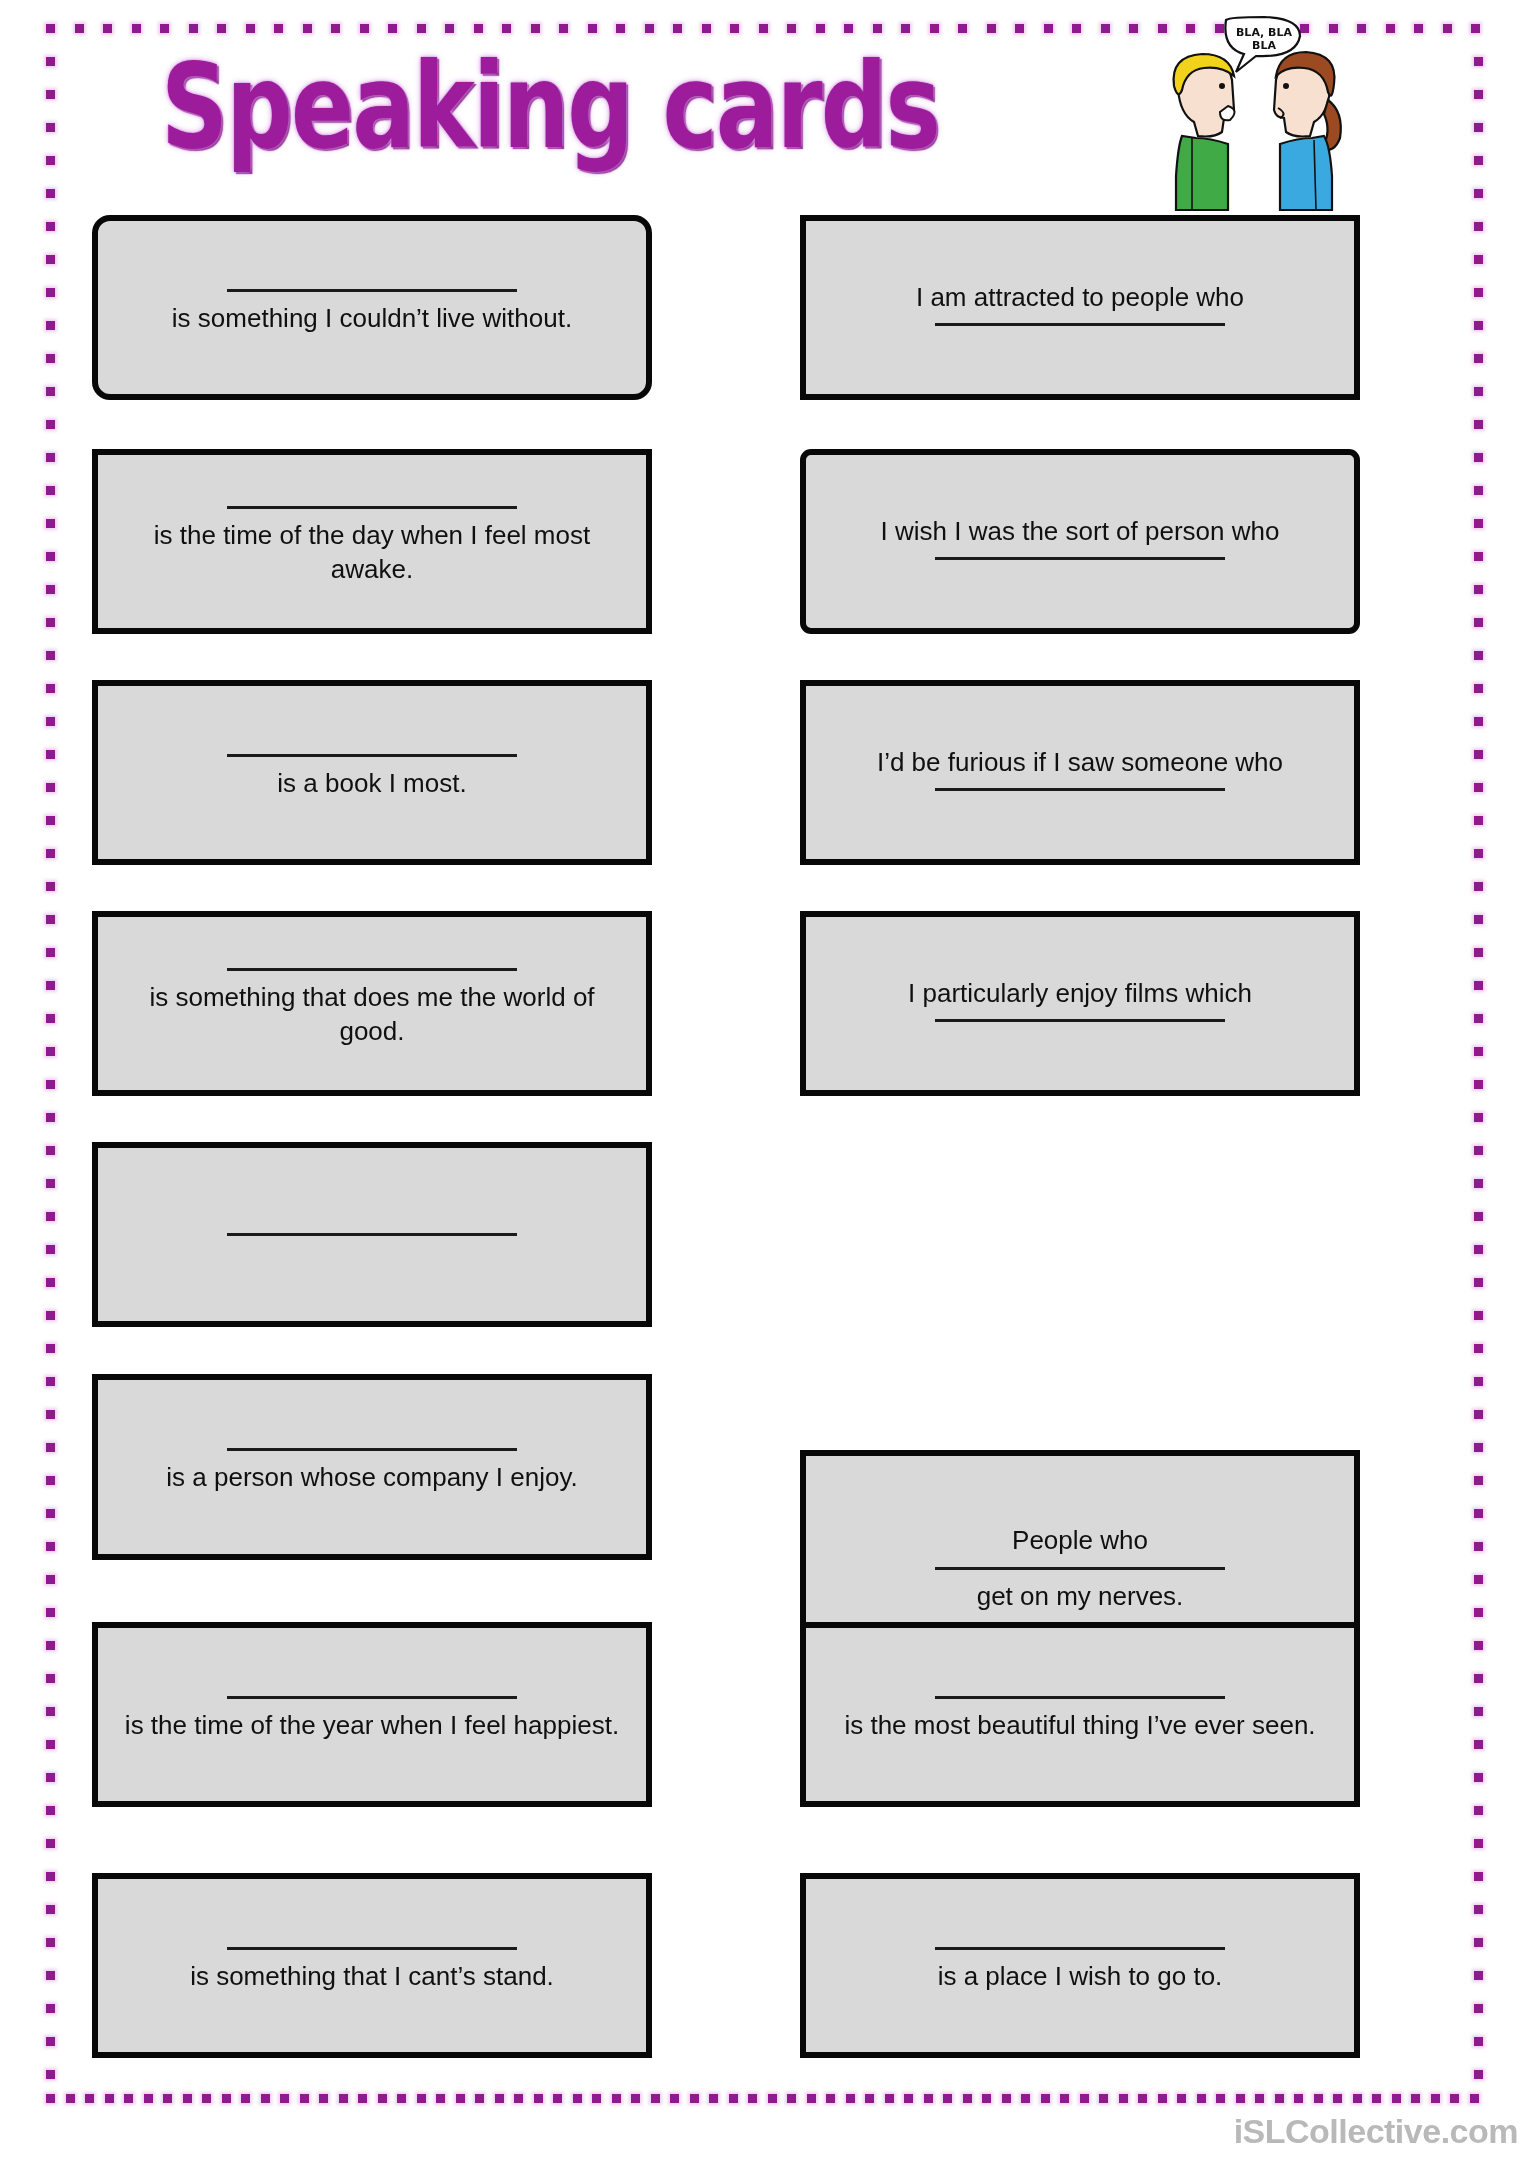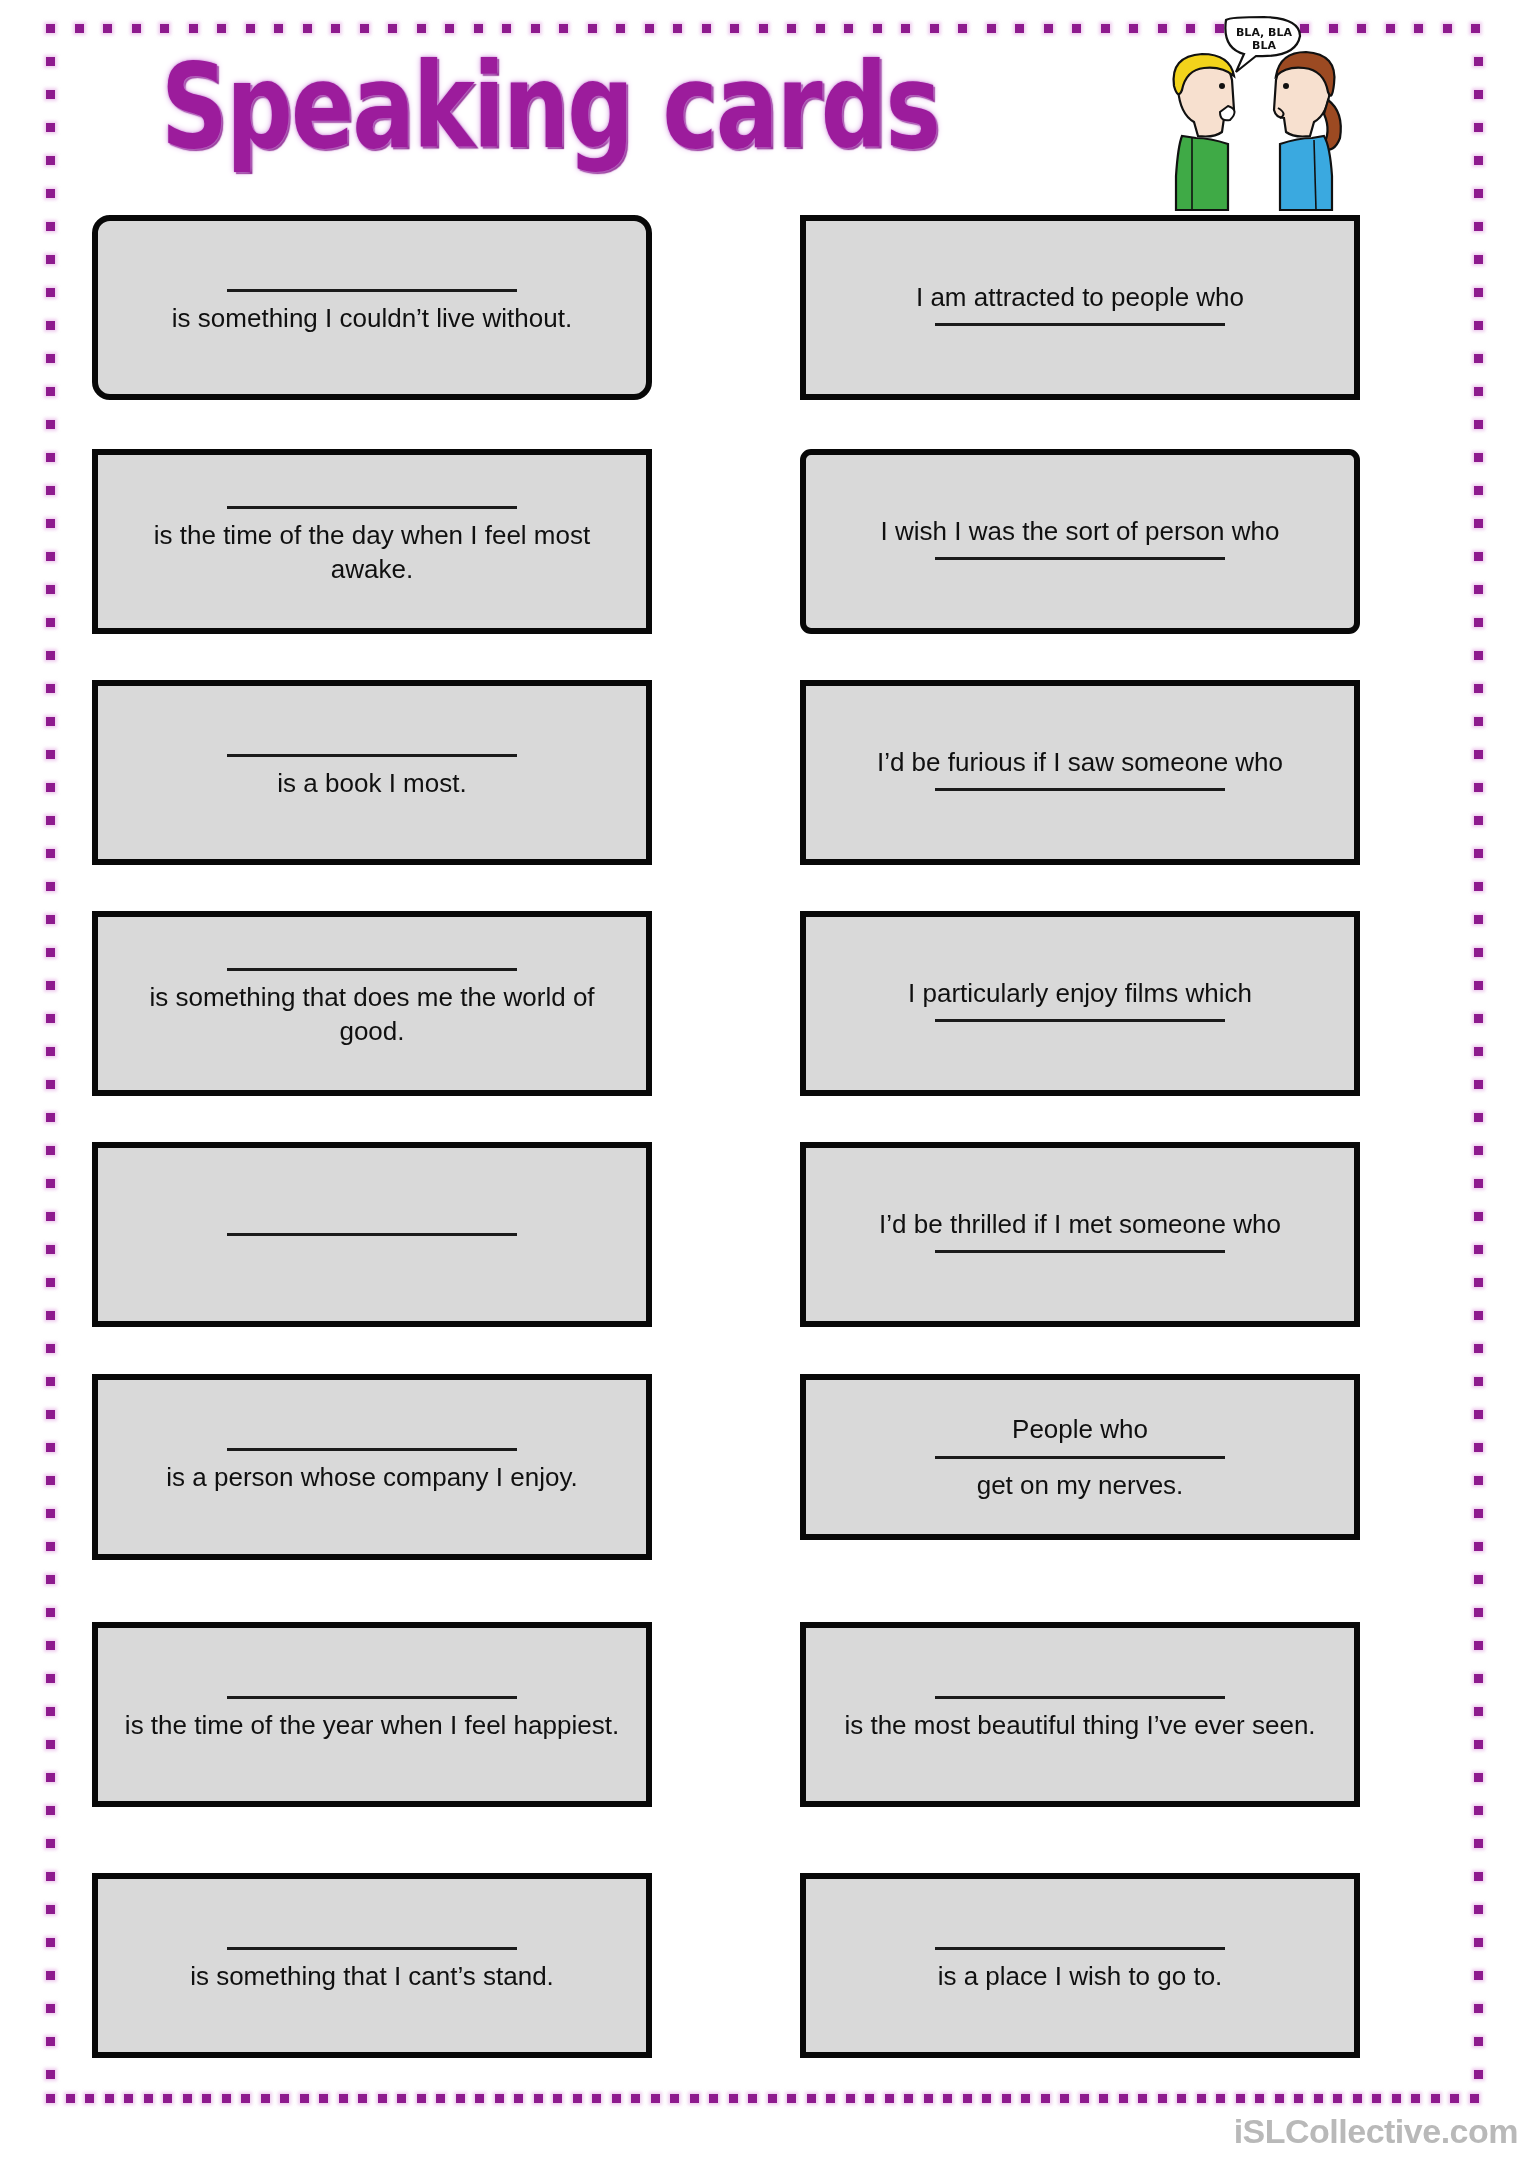--- a/index.html
+++ b/index.html
@@ -440,25 +440,21 @@
         <span class="line" title="______________________"></span>
       </div>
       <div class="card col-r" style="top: 680px; height: 185px;">
         <span class="txt">I’d be furious if I saw someone who</span>
         <span class="line" title="______________________"></span>
       </div>
       <div class="card col-r" style="top: 911px; height: 185px;">
         <span class="txt">I particularly enjoy films which</span>
         <span class="line" title="______________________"></span>
       </div>
-      <div class="card col-r" style="top: 1142px; height: 185px;">
-        <span class="txt">I’d be thrilled if I met someone who</span>
-        <span class="line" title="______________________"></span>
-      </div>
-      <div class="card col-r" style="top: 1374px; height: 166px;">
+      <div class="card col-r" style="top: 1450px; height: 236px;">
         <span class="txt">People who</span>
         <span class="line" title="______________________"></span>
         <span class="txt">get on my nerves.</span>
       </div>
       <div class="card col-r" style="top: 1622px; height: 185px;">
         <span class="line" title="______________________"></span>
         <span class="txt">is the most beautiful thing I’ve ever seen.</span>
       </div>
       <div class="card col-r" style="top: 1873px; height: 185px;">
         <span class="line" title="______________________"></span>

